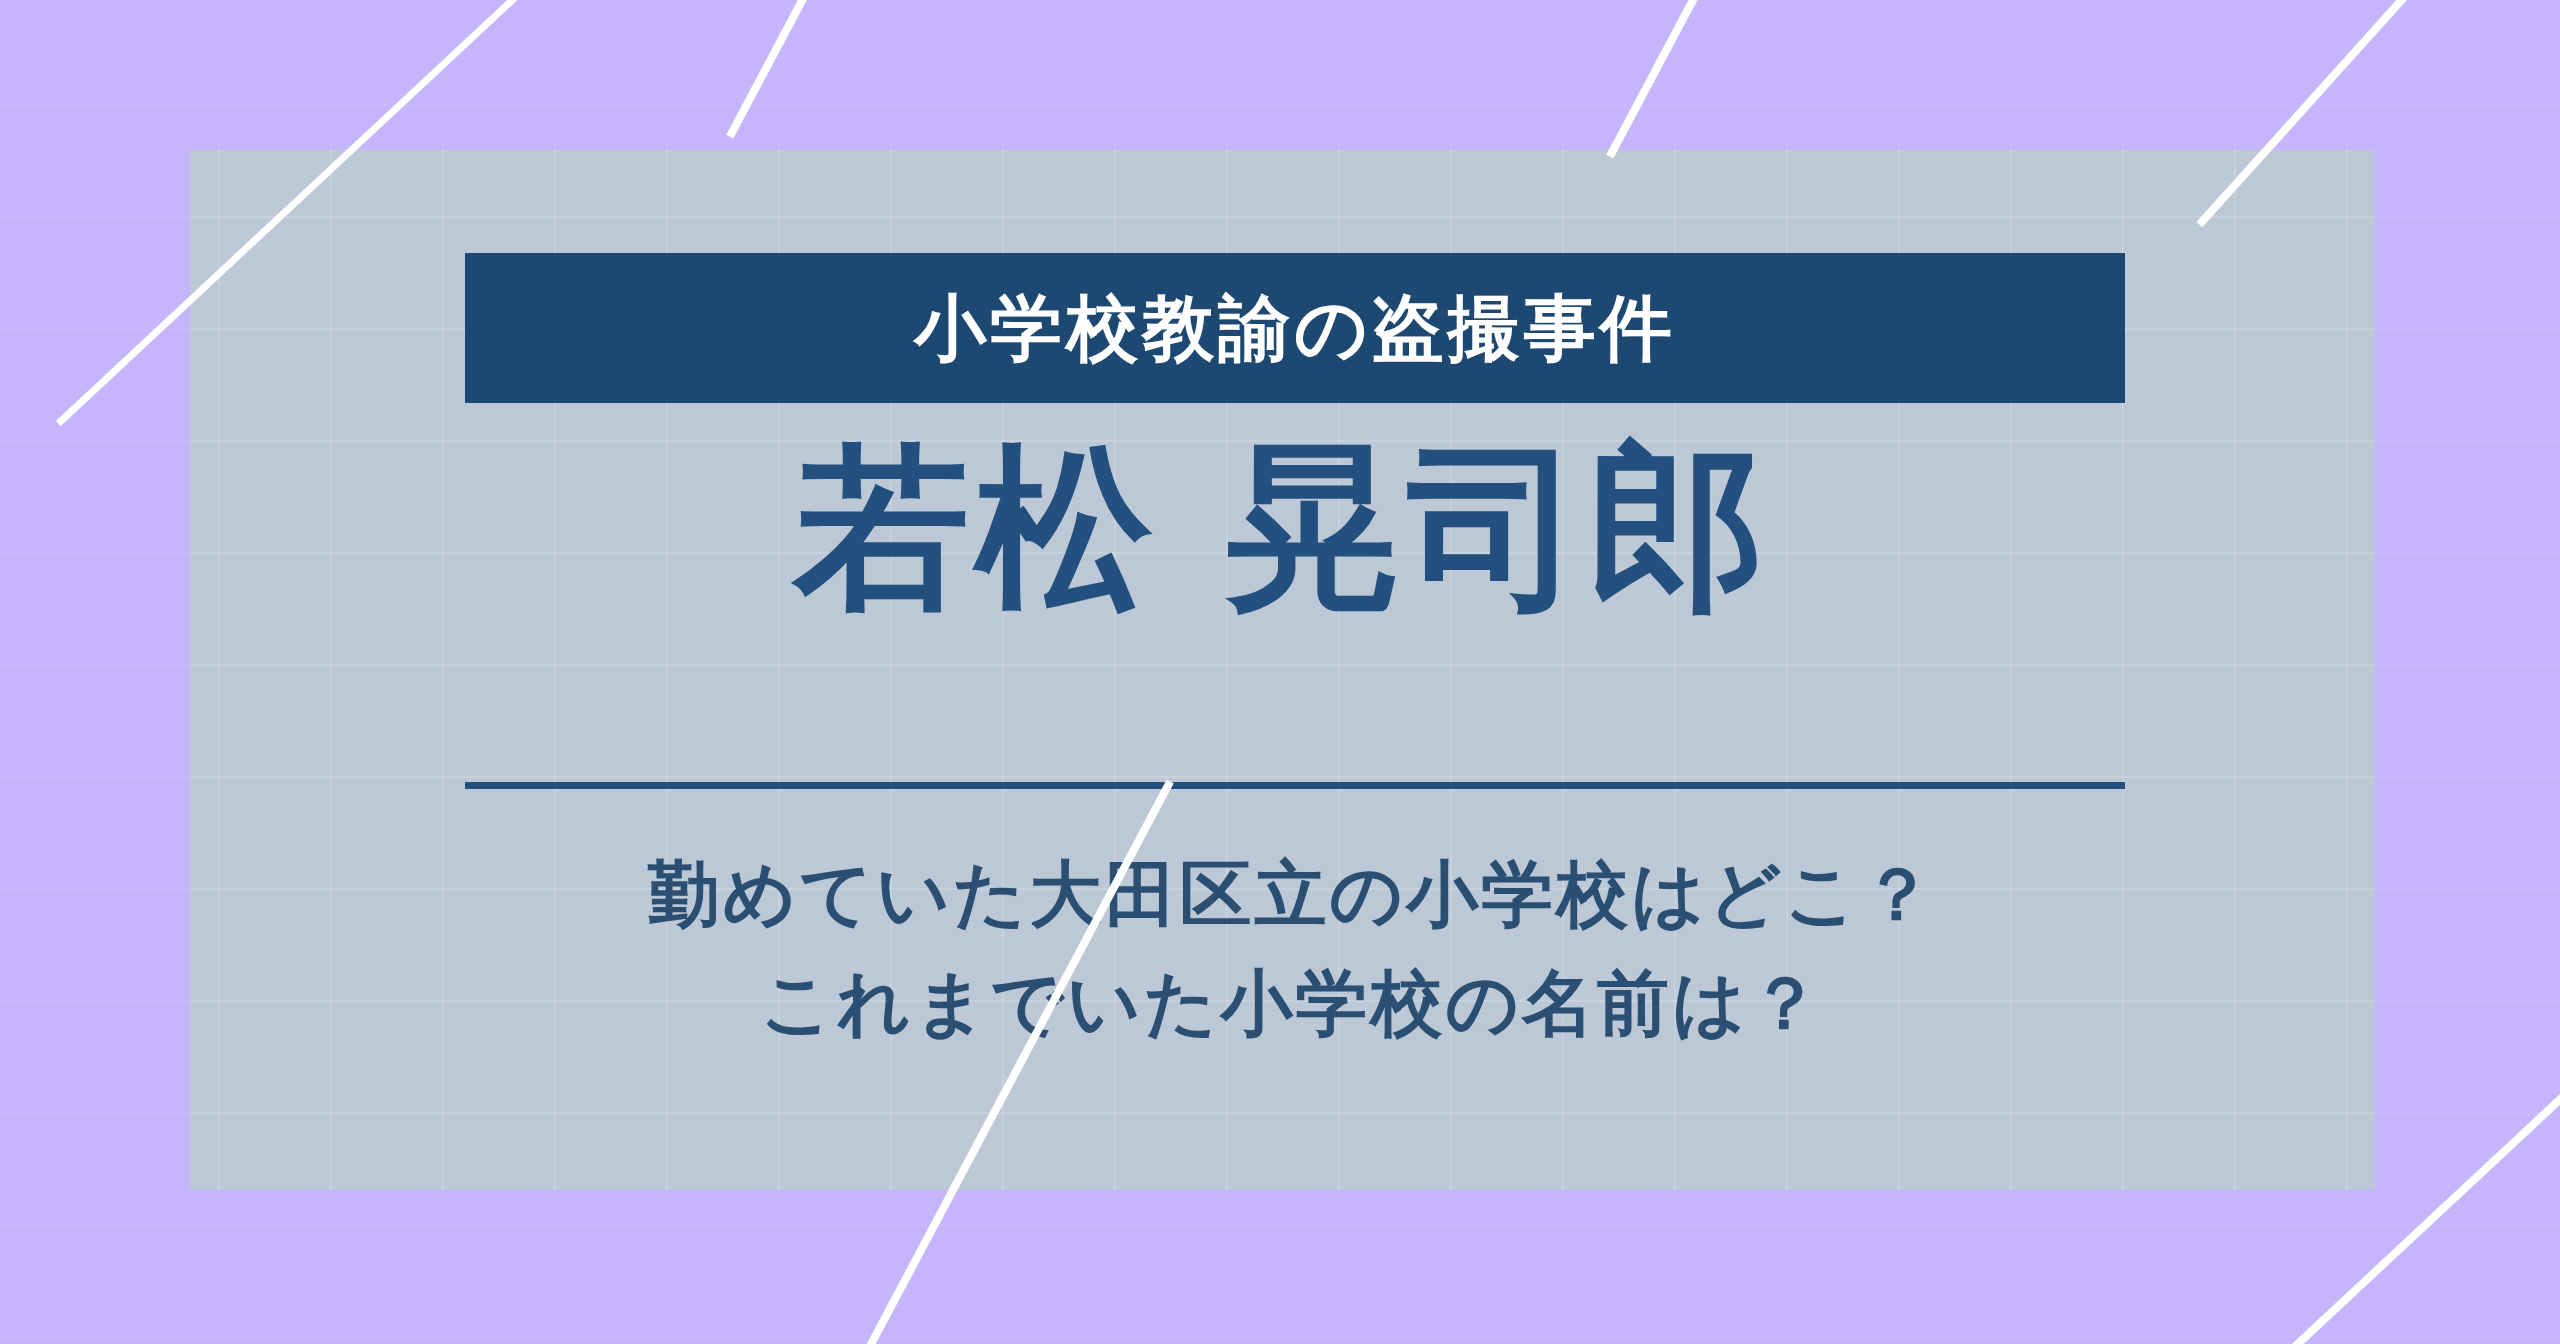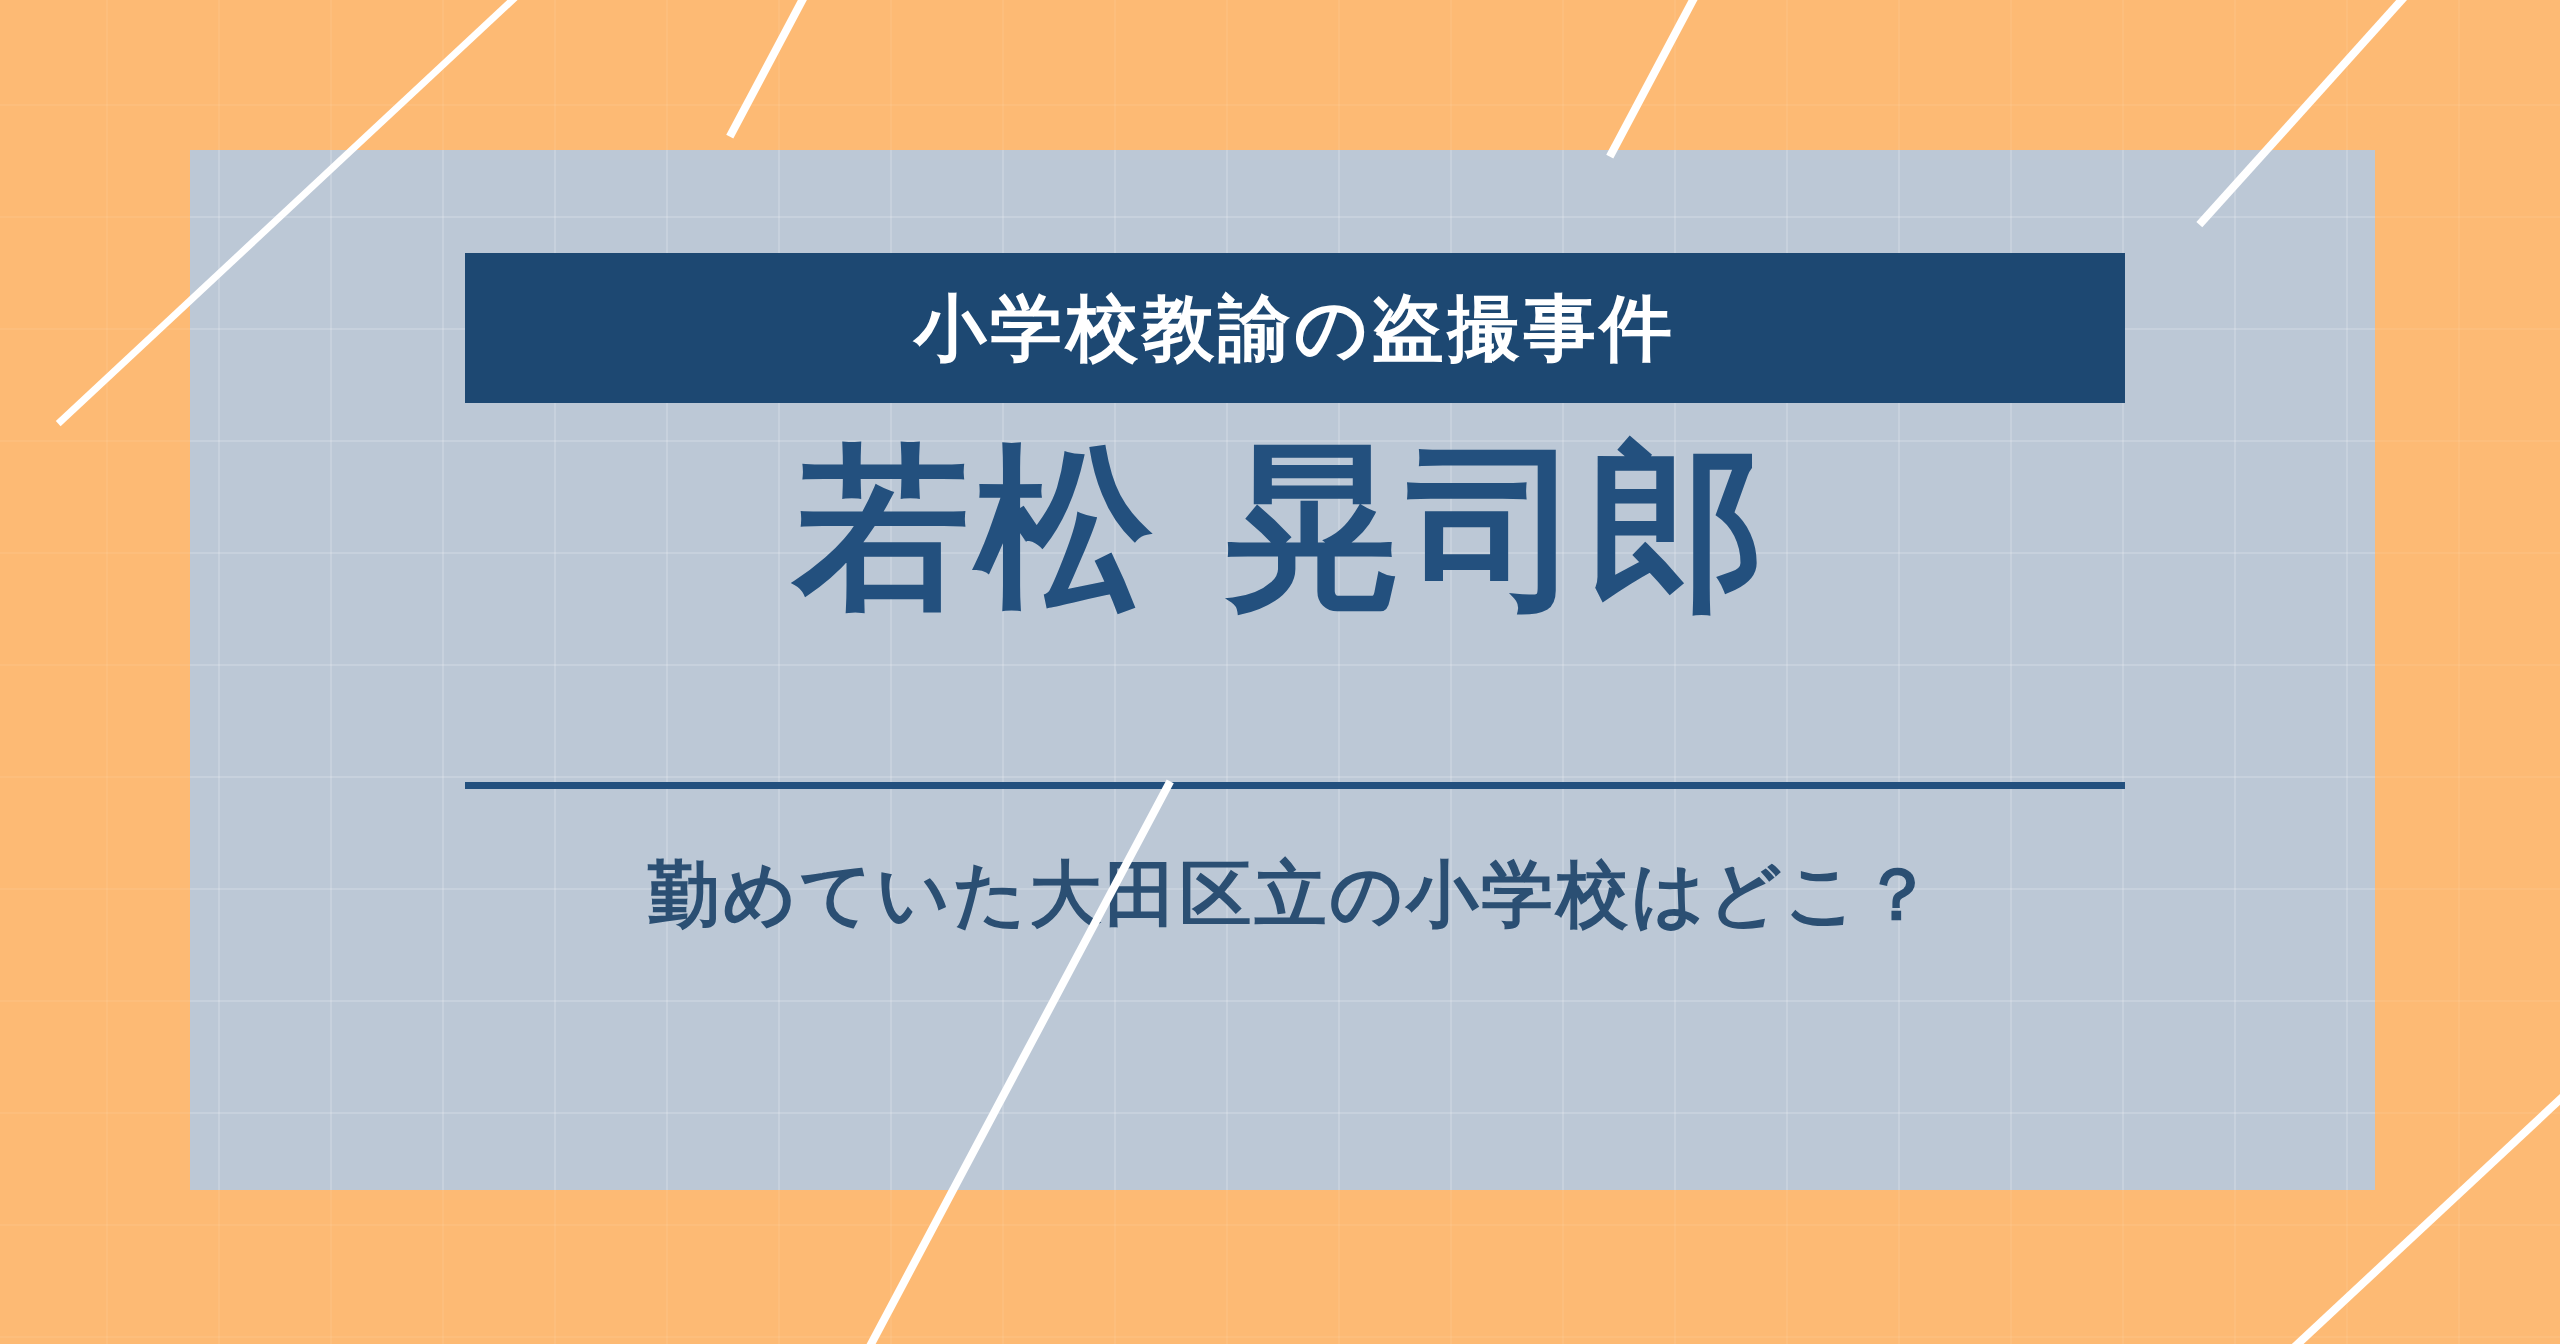--- a/index.html
+++ b/index.html
@@ -10,21 +10,21 @@
   }
   body {
     font-family: "DejaVu Sans", "Liberation Sans", sans-serif;
   }
 
   #stage {
     position: relative;
     width: 2560px;
     height: 1344px;
     overflow: hidden;
-    background: #fdba74;
+    background: #c4b5fd;
   }
 
   
   #bg-grid {
     position: absolute;
     inset: 0;
     background-image:
       linear-gradient(to right, rgba(255,255,255,0.055) 2px, transparent 2px),
       linear-gradient(to bottom, rgba(255,255,255,0.055) 2px, transparent 2px);
     background-size: 112px 112px;
@@ -144,20 +144,21 @@
   </div>
 
   <div id="name-row">
     <span id="name-text">若松 晃司郎</span>
   </div>
 
   <div id="divider"></div>
 
   <div id="subtitles">
     <div class="subtitle-line">勤めていた大田区立の小学校はどこ？</div>
+    <div class="subtitle-line">これまでいた小学校の名前は？</div>
   </div>
 
   <div id="decor">
       <div class="streak" style="width: 880px; height: 7px; left: -60px; top: 120px; transform: rotate(-43deg); background: rgb(255, 255, 255);"></div>
       <div class="streak" style="width: 640px; height: 8px; left: 560px; top: -150px; transform: rotate(-62deg); background: rgb(255, 255, 255);"></div>
       <div class="streak" style="width: 640px; height: 8px; left: 1440px; top: -130px; transform: rotate(-62deg); background: rgb(255, 255, 255);"></div>
       <div class="streak" style="width: 540px; height: 8px; left: 2110px; top: 20px; transform: rotate(-48deg); background: rgb(255, 255, 255);"></div>
       <div class="streak" style="width: 640px; height: 8px; left: 700px; top: 1060px; transform: rotate(-62deg); background: rgb(255, 255, 255);"></div>
       <div class="streak" style="width: 700px; height: 8px; left: 2130px; top: 1170px; transform: rotate(-43deg); background: rgb(255, 255, 255);"></div>
     </div>

